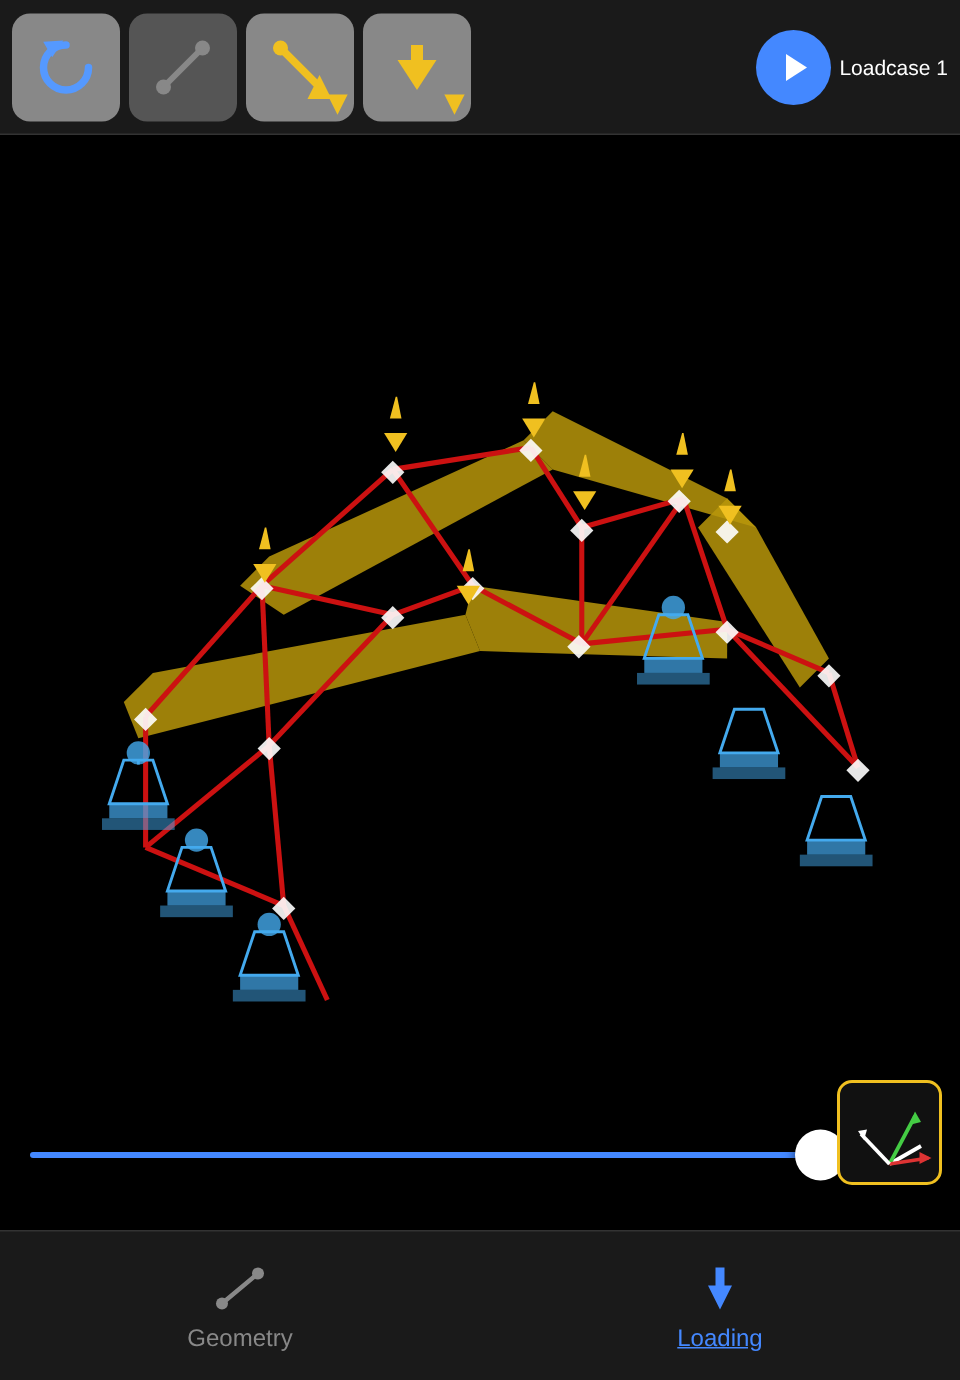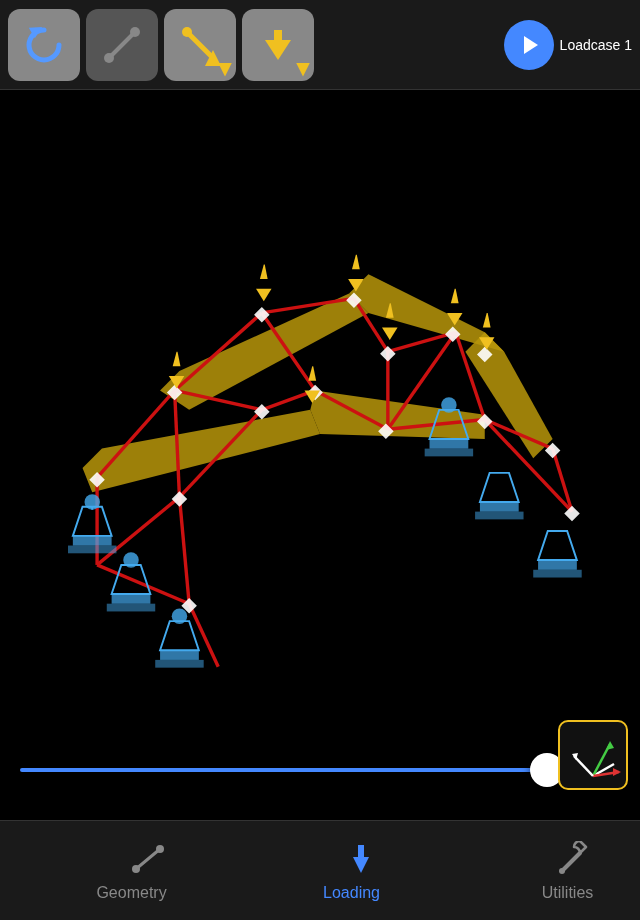--- a/index.html
+++ b/index.html
@@ -134,35 +134,36 @@
       height: 100px;
       background: #1a1a1a;
       border-top: 1px solid #333;
       display: flex;
       align-items: center;
       justify-content: space-around;
     }
     .nav-item {
       display: flex;
       flex-direction: column;
-      align-items: flex-end;
+      align-items: center;
       gap: 6px;
       cursor: pointer;
       width: 120px;
     }
     .nav-icon {
       width: 38px; height: 38px;
       display: flex; align-items: center; justify-content: center;
     }
     .nav-label {
       font-size: 16px;
       color: #888;
     }
     .nav-label.active {
       color: #4488ff;
+      text-decoration: underline;
     }
   </style>
 </head>
 <body>
 
 <div id="toolbar">
 
   <div class="tool-btn gray-bg">
     <svg width="46" height="46" viewBox="0 0 46 46">
       <path d="M23 8 A15 15 0 1 0 38 23" stroke="#5599ff" stroke-width="5" fill="none" stroke-linecap="round"></path>
@@ -374,24 +375,14 @@
     <div class="nav-icon">
       <svg width="36" height="36" viewBox="0 0 36 36">
         <polygon points="18,32 10,16 26,16" fill="#4488ff"></polygon>
         <rect x="15" y="4" width="6" height="14" fill="#4488ff"></rect>
       </svg>
     </div>
     <span class="nav-label active">Loading</span>
   </div>
 
 
-  <div class="nav-item">
-    <div class="nav-icon">
-      <svg width="36" height="36" viewBox="0 0 36 36">
-        <path d="M18 6 A6 6 0 0 1 24 12 L30 6 L24 0 A6 6 0 0 0 18 6 Z" fill="none" stroke="#888" stroke-width="2.5" stroke-linejoin="round"></path>
-        <line x1="24" y1="12" x2="6" y2="30" stroke="#888" stroke-width="4" stroke-linecap="round"></line>
-        <circle cx="6" cy="30" r="3" fill="#888"></circle>
-      </svg>
-    </div>
-    <span class="nav-label">Utilities</span>
-  </div>
 
 </div>
 
 </body></html>

